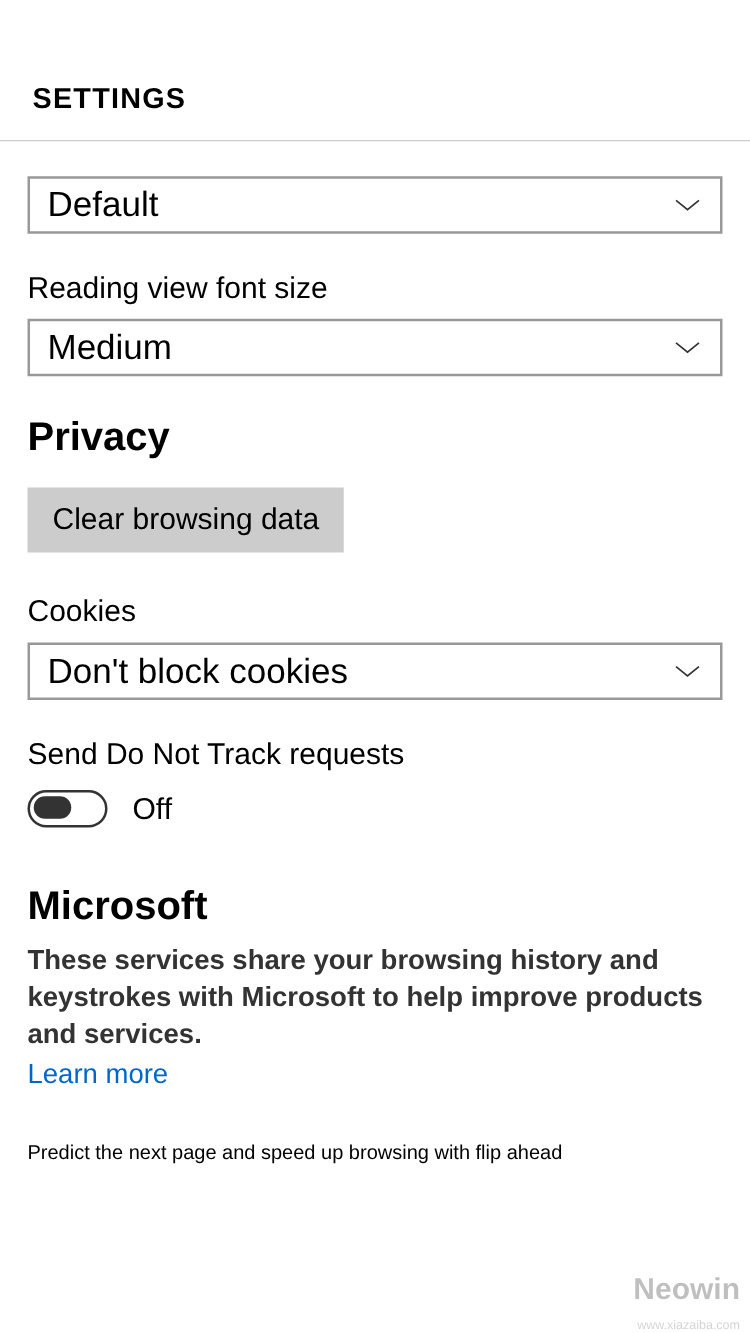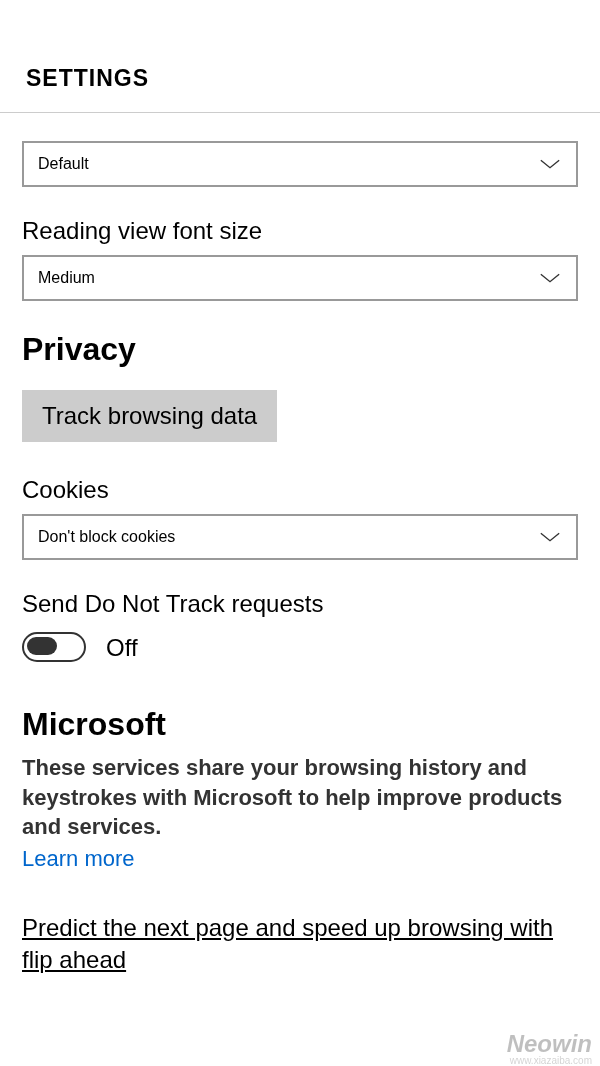--- a/index.html
+++ b/index.html
@@ -40,21 +40,21 @@
       height: 46px;
       display: flex;
       align-items: center;
       justify-content: space-between;
       padding: 0 14px;
       margin-bottom: 30px;
       background: #fff;
       cursor: pointer;
     }
     .select-value {
-      font-size: 16px;
+      font-size: 28px;
       color: #000;
     }
     .chevron {
       width: 24px;
       height: 14px;
       display: flex;
       align-items: center;
       justify-content: center;
     }
     .chevron svg {
@@ -114,32 +114,30 @@
       font-weight: bold;
     }
     .link {
       font-size: 22px;
       color: #0066cc;
       cursor: pointer;
       display: inline-block;
       margin-bottom: 40px;
     }
     .cutoff-label {
-      font-size: 24px;
+      font-size: 16px;
       line-height: 1.35;
-      text-decoration: underline;
     }
     .watermark {
       position: absolute;
       right: 8px;
-      bottom: 8px;
+      bottom: 20px;
       font-size: 24px;
       font-weight: 700;
       color: rgba(0,0,0,0.25);
-      font-style: italic;
       pointer-events: none;
     }
     .watermark-sub {
       position: absolute;
       right: 8px;
       bottom: 0px;
       font-size: 10px;
       color: rgba(0,0,0,0.18);
       pointer-events: none;
     }
@@ -167,21 +165,21 @@
     <span class="select-value">Medium</span>
     <span class="chevron">
       <svg viewBox="0 0 24 12">
           <path d="M2 2 L12 10 L22 2" stroke="#333" stroke-width="1.5" fill="none"></path>
         </svg>
     </span>
   </div>
 
   <div class="section-title">Privacy</div>
 
-  <button class="button">Track browsing data</button>
+  <button class="button">Clear browsing data</button>
 
   <div class="field-label">Cookies</div>
   <div class="select-box">
     <span class="select-value">Don't block cookies</span>
     <span class="chevron">
       <svg viewBox="0 0 24 12">
           <path d="M2 2 L12 10 L22 2" stroke="#333" stroke-width="1.5" fill="none"></path>
         </svg>
     </span>
   </div>

